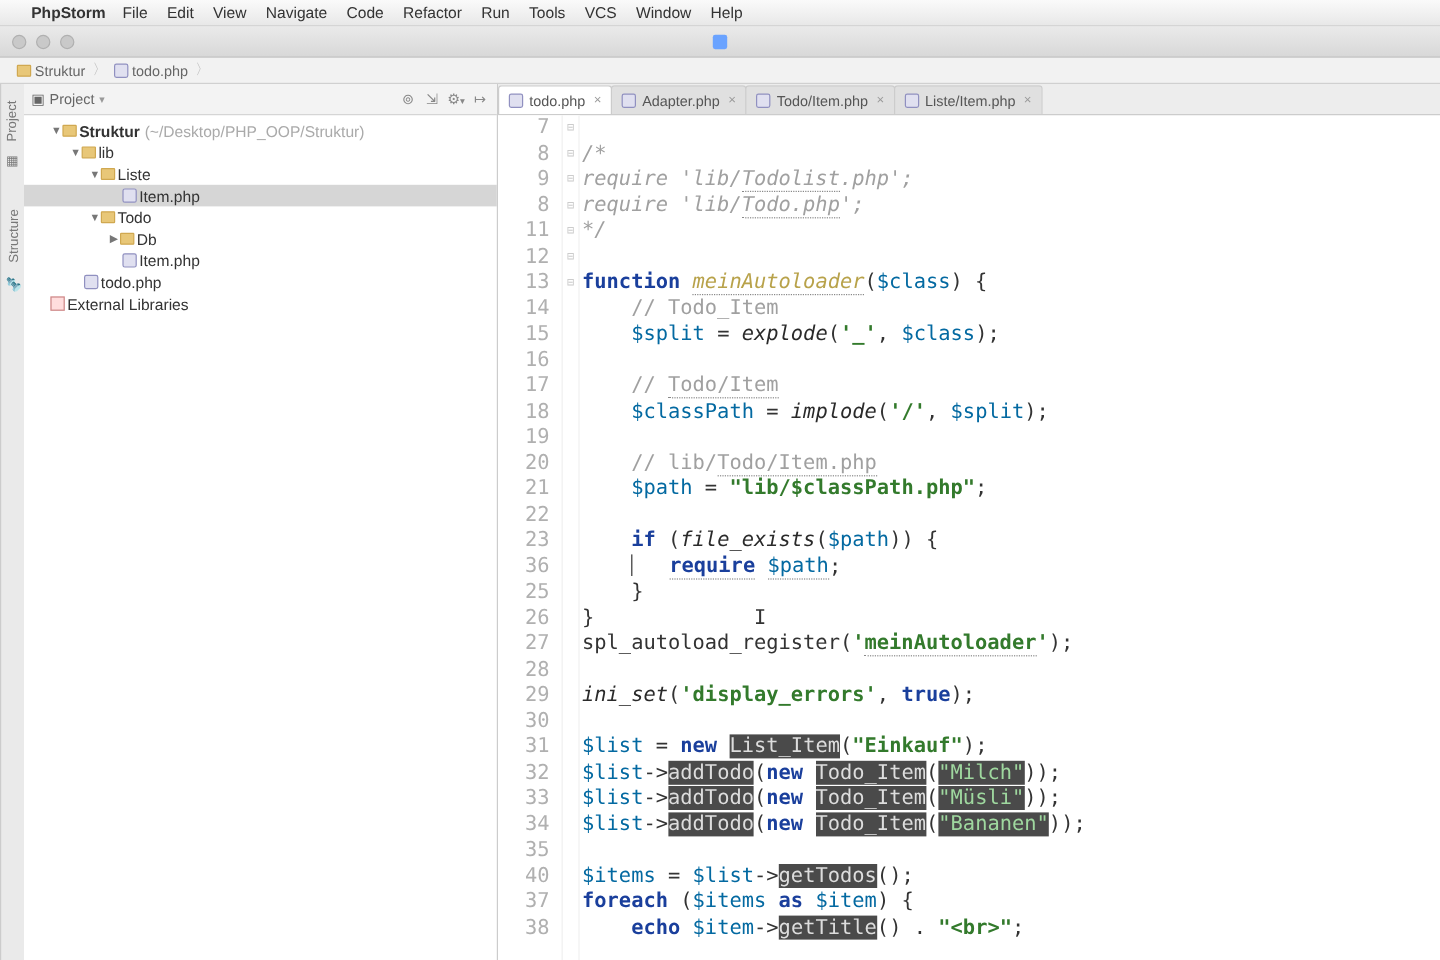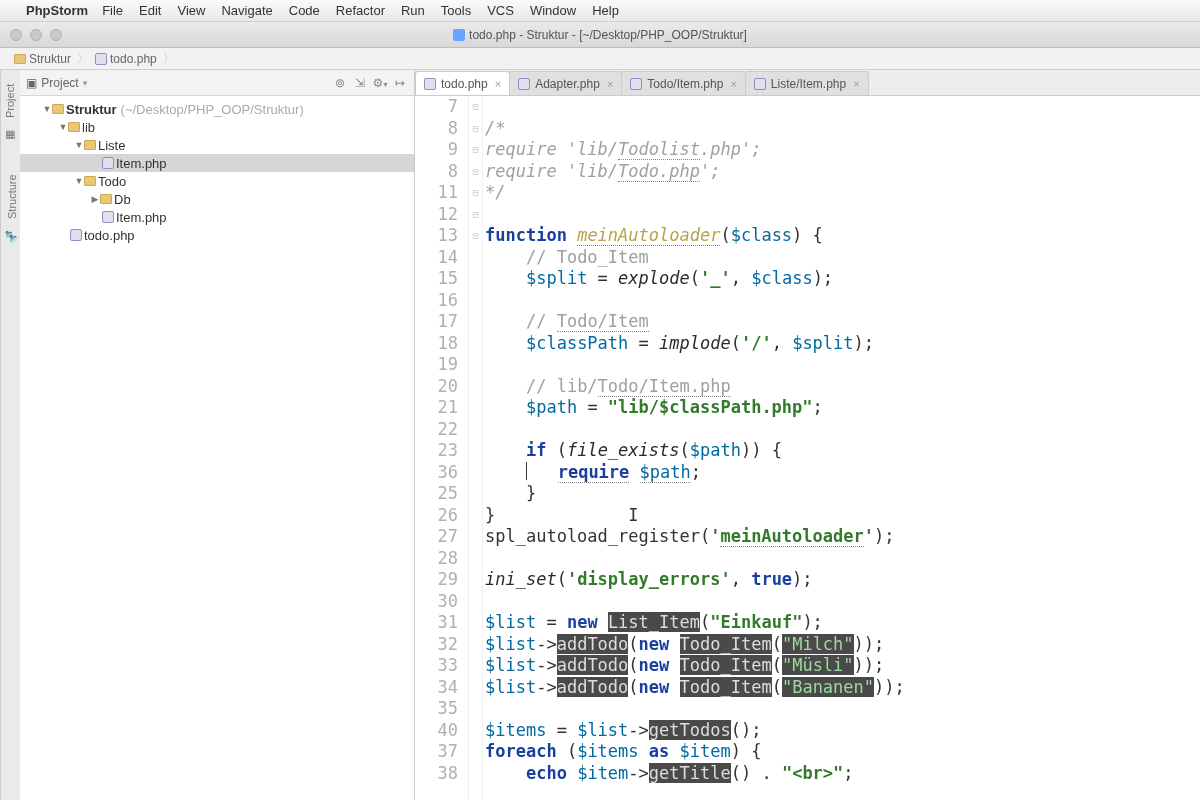--- a/index.html
+++ b/index.html
@@ -85,21 +85,20 @@
 </div>
 
 <div class="titlebar">
   <div class="traffic">
     <span></span>
     <span></span>
     <span></span>
   </div>
   <div class="title">
     <span class="blueicon"></span>
-    <span>todo.php - Struktur - [~/Desktop/PHP_OOP/Struktur]</span>
   </div>
 </div>
 
 <div class="breadcrumb">
   <span class="crumb">
     <span class="foldericon-y"></span>
     <span>Struktur</span>
   </span>
   <span class="sep">〉</span>
   <span class="crumb">
@@ -168,20 +167,25 @@
       </div>
       <div class="tree-row">
         <span class="indent" style="width:74px"></span>
         <span class="phpicon"></span>
         <span class="label">Item.php</span>
       </div>
       <div class="tree-row">
         <span class="indent" style="width:42px"></span>
         <span class="phpicon"></span>
         <span class="label">todo.php</span>
+      </div>
+      <div class="tree-row">
+        <span class="indent" style="width:14px"></span>
+        <span class="libicon"></span>
+        <span class="label">External Libraries</span>
       </div>
     </div>
   </div>
 
   <div class="editor-area">
     <div class="tabs">
       <div class="tab active">
         <span class="phpicon"></span>
         <span>todo.php</span>
         <span class="close">×</span>

